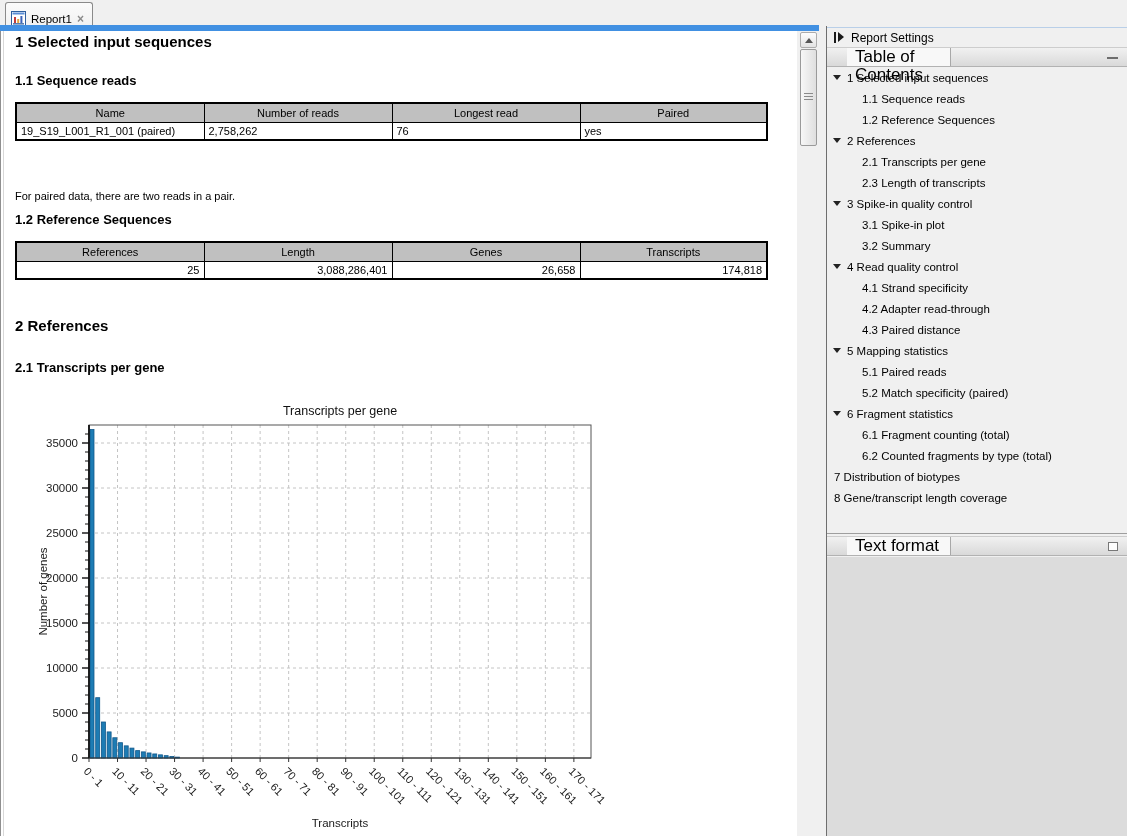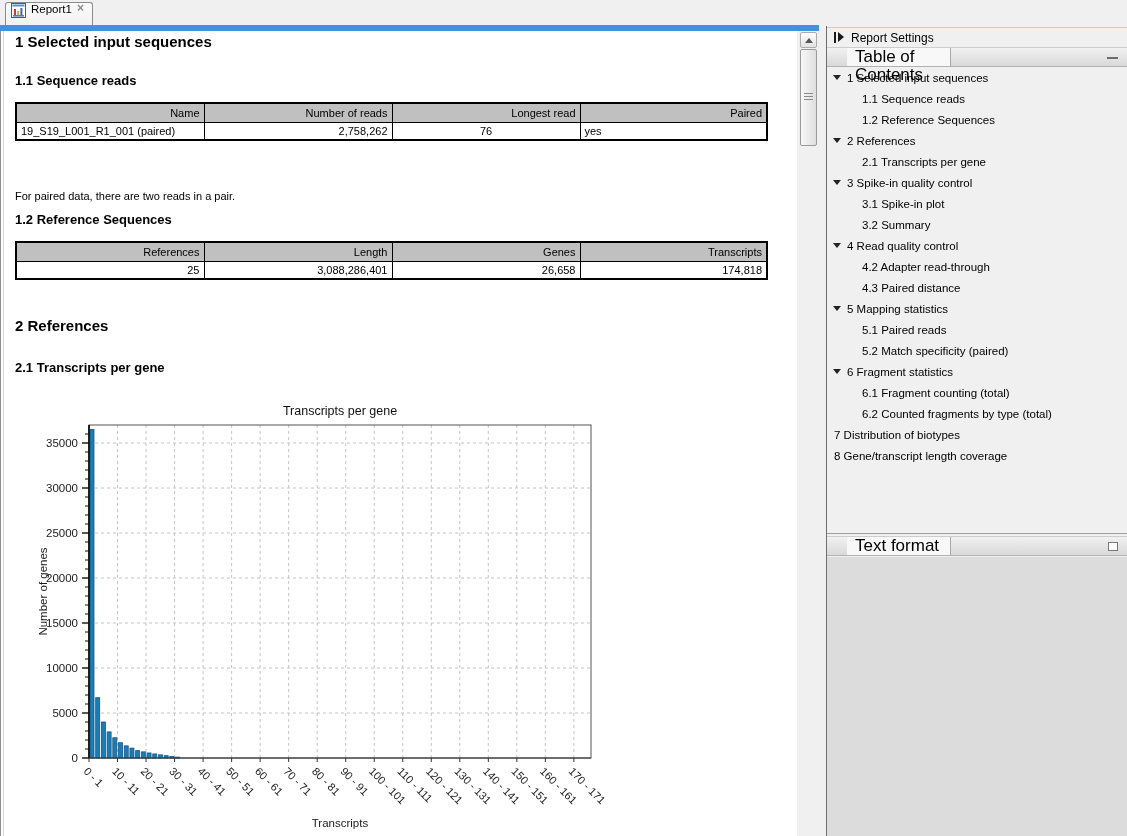--- a/index.html
+++ b/index.html
@@ -8,21 +8,21 @@
     width:1127px; height:836px; position:relative; overflow:hidden;
     background:#f0f0f0;
     font-family:"Liberation Sans","DejaVu Sans",sans-serif;
     color:#000;
   }
 
   
   .tabbar { position:absolute; left:0; top:0; width:820px; height:25px; background:#f0f0f0; }
   .tab {
     position:absolute; left:5px; top:2px; height:37px;
-    display:flex; align-items:flex-start; gap:5px; padding:0 8px 5px 5px;
+    display:flex; align-items:center; gap:5px; padding:0 8px 5px 5px;
     background:linear-gradient(#fbfbfb,#ececec);
     border:1px solid #8a8a8a; border-bottom:none; border-radius:3px 3px 0 0;
   }
   .tab-title { font-size:11.5px; }
   .tab-close { font-size:12px; color:#8a8a8a; font-weight:bold; line-height:10px; }
   .accent-line { position:absolute; left:0; top:25px; width:819px; height:6px; background:#4190e2; }
 
   
   .doc {
     position:absolute; left:0; top:31px; width:797px; height:805px;
@@ -32,21 +32,21 @@
   .h1 { position:absolute; left:14px; font-size:15px; font-weight:bold; }
   .h2 { position:absolute; left:14px; font-size:13px; font-weight:bold; }
   .para { position:absolute; left:14px; font-size:11px; }
 
   table.rpt {
     position:absolute; left:14px; width:751px;
     border-collapse:collapse; table-layout:fixed;
     border:2px solid #000; font-size:11px;
   }
   table.rpt th, table.rpt td { border:1px solid #000; padding:2px 4px; overflow:hidden; white-space:nowrap; }
-  table.rpt th { background:#c0c0c0; font-weight:normal; text-align:right; height:19px; }
+  table.rpt th { background:#c0c0c0; font-weight:normal; text-align:center; height:19px; }
   table.rpt td { height:18px; background:#fff; }
 
   .chart-svg { position:absolute; left:0; top:367px; }
 
   
   .scroll-region { position:absolute; left:797px; top:31px; width:23px; height:805px; background:#f0f0f0; }
   .sb-btn {
     position:absolute; left:3px; top:1px; width:17px; height:16px;
     background:linear-gradient(#fdfdfd,#e3e3e3);
     border:1px solid #acacac; border-radius:2px;
@@ -138,22 +138,22 @@
         <tr>
           <th>Name</th>
           <th>Number of reads</th>
           <th>Longest read</th>
           <th>Paired</th>
         </tr>
       </thead>
       <tbody>
         <tr>
           <td style="text-align: left;">19_S19_L001_R1_001 (paired)</td>
-          <td style="text-align: right;">2,758,262</td>
-          <td style="text-align: center;">76</td>
+          <td style="">2,758,262</td>
+          <td style="text-align: left;">76</td>
           <td style="text-align: left;">yes</td>
         </tr>
       </tbody>
   </table>
 
   <div class="para" style="top:159px;">For paired data, there are two reads in a pair.</div>
 
   <div class="h2" style="top:181px;">1.2 Reference Sequences</div>
 
   <table class="rpt" style="top:210px;">
@@ -352,33 +352,39 @@
         <div class="toc-row child">
           <span>1.2 Reference Sequences</span>
         </div>
         <div class="toc-row group">
           <span class="toc-arrow"></span>
           <span>2 References</span>
         </div>
         <div class="toc-row child">
           <span>2.1 Transcripts per gene</span>
         </div>
+        <div class="toc-row child">
+          <span>2.3 Length of transcripts</span>
+        </div>
         <div class="toc-row group">
           <span class="toc-arrow"></span>
           <span>3 Spike-in quality control</span>
         </div>
         <div class="toc-row child">
           <span>3.1 Spike-in plot</span>
         </div>
         <div class="toc-row child">
           <span>3.2 Summary</span>
         </div>
         <div class="toc-row group">
           <span class="toc-arrow"></span>
           <span>4 Read quality control</span>
+        </div>
+        <div class="toc-row child">
+          <span>4.1 Strand specificity</span>
         </div>
         <div class="toc-row child">
           <span>4.2 Adapter read-through</span>
         </div>
         <div class="toc-row child">
           <span>4.3 Paired distance</span>
         </div>
         <div class="toc-row group">
           <span class="toc-arrow"></span>
           <span>5 Mapping statistics</span>

